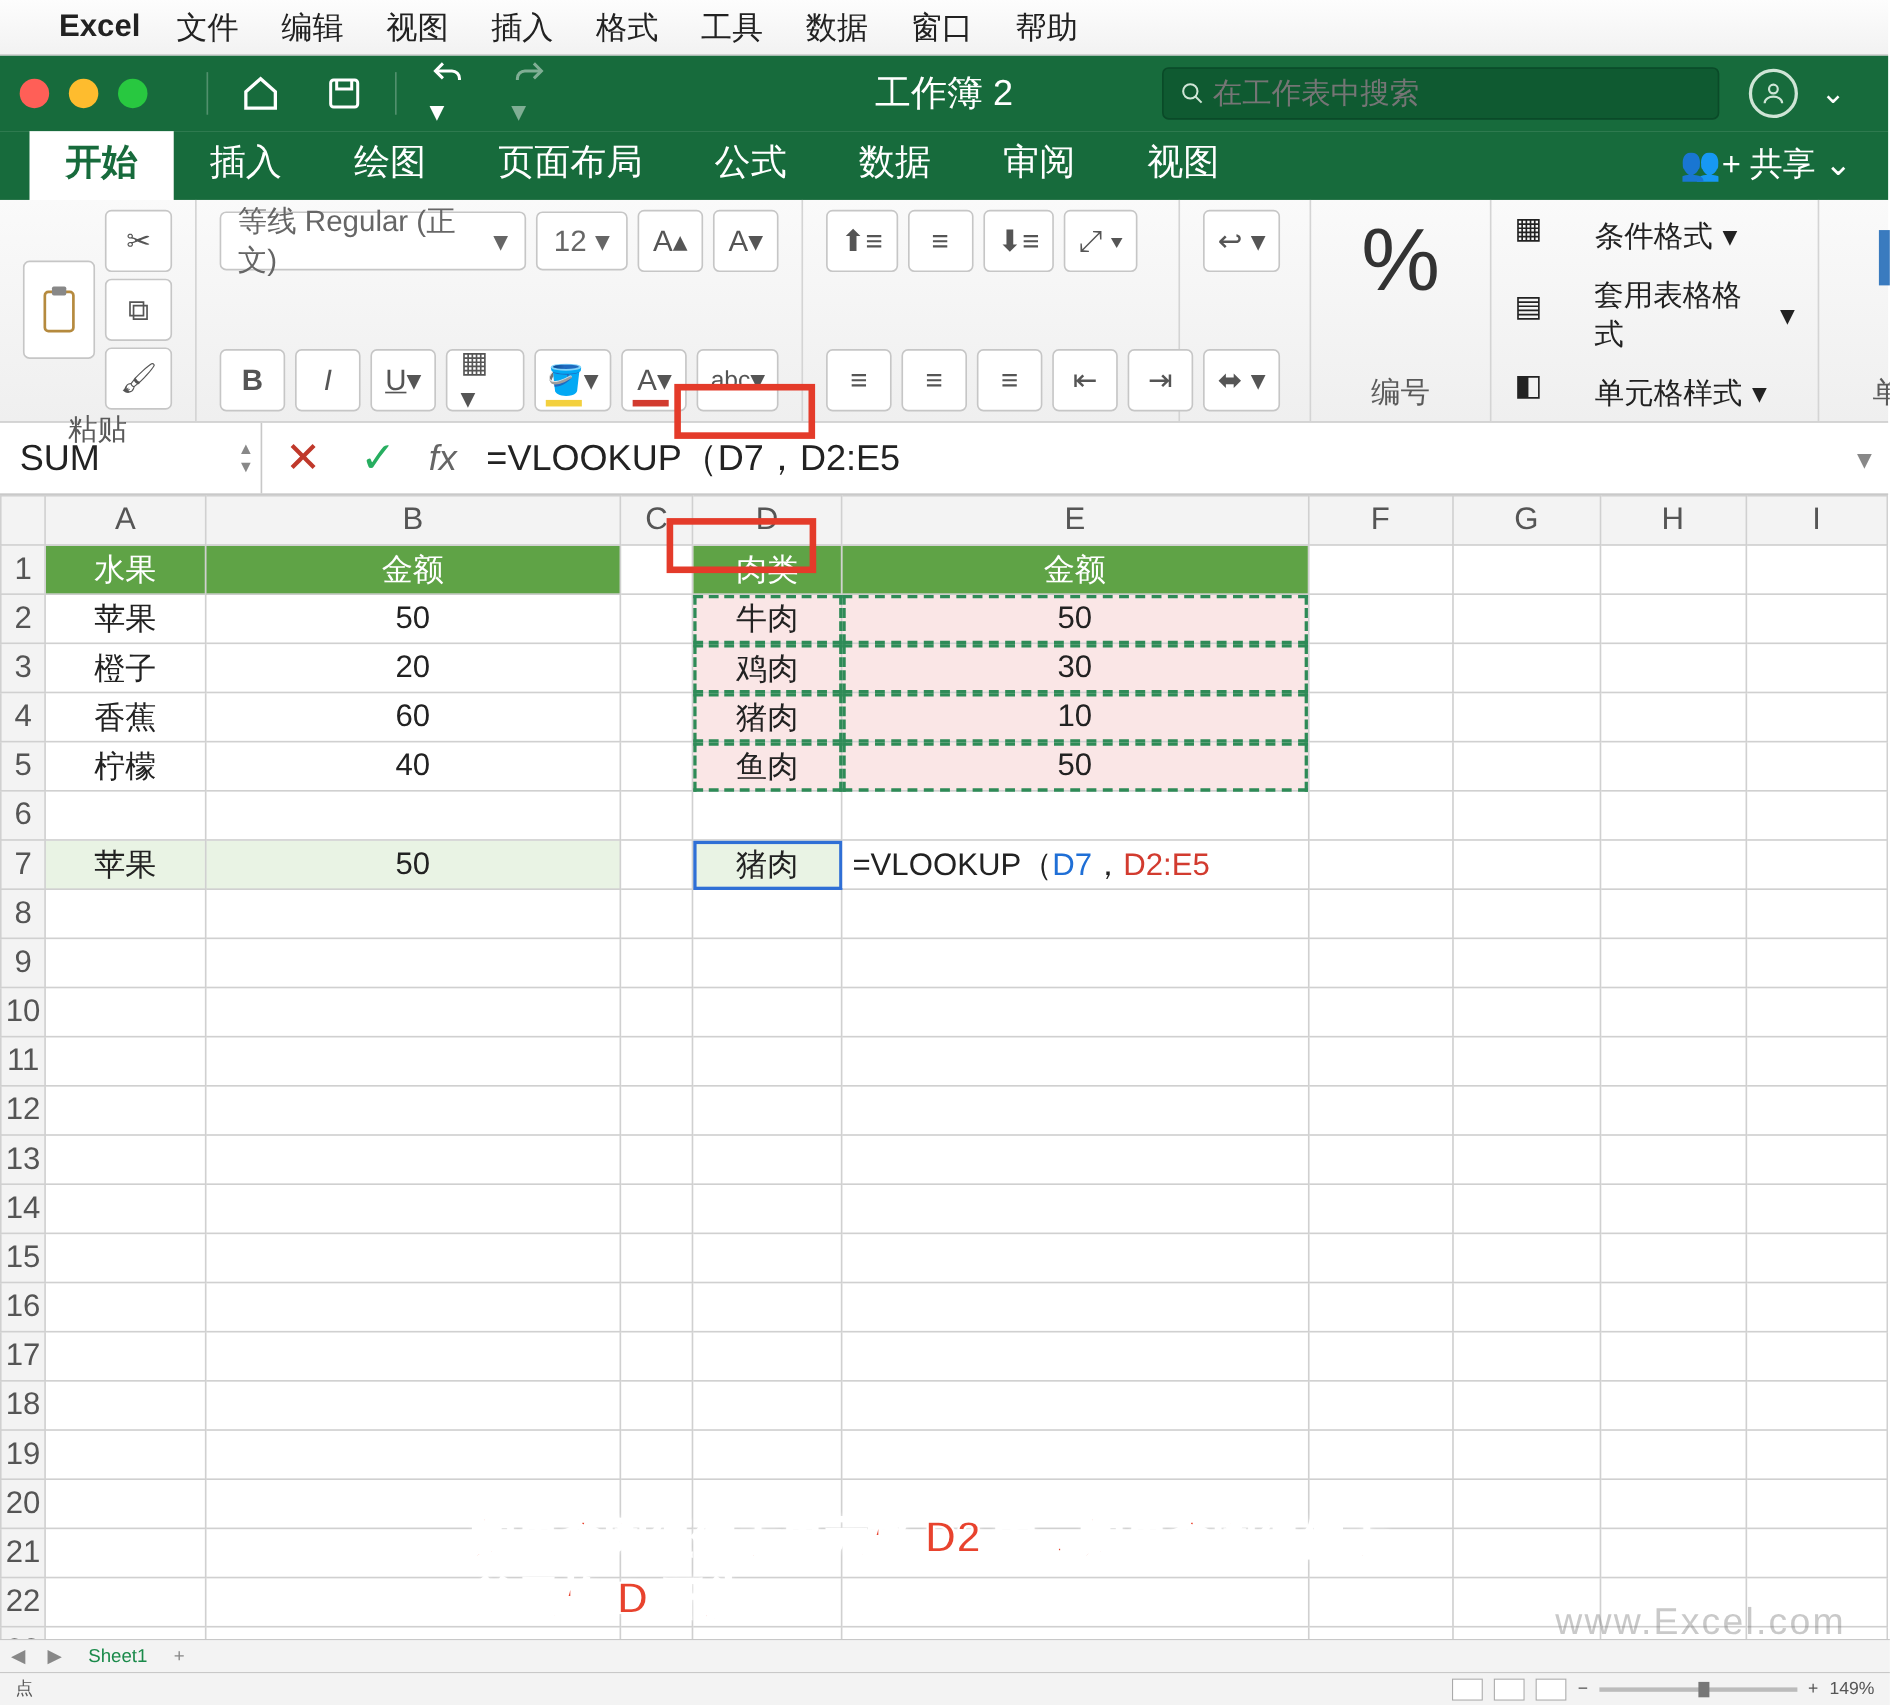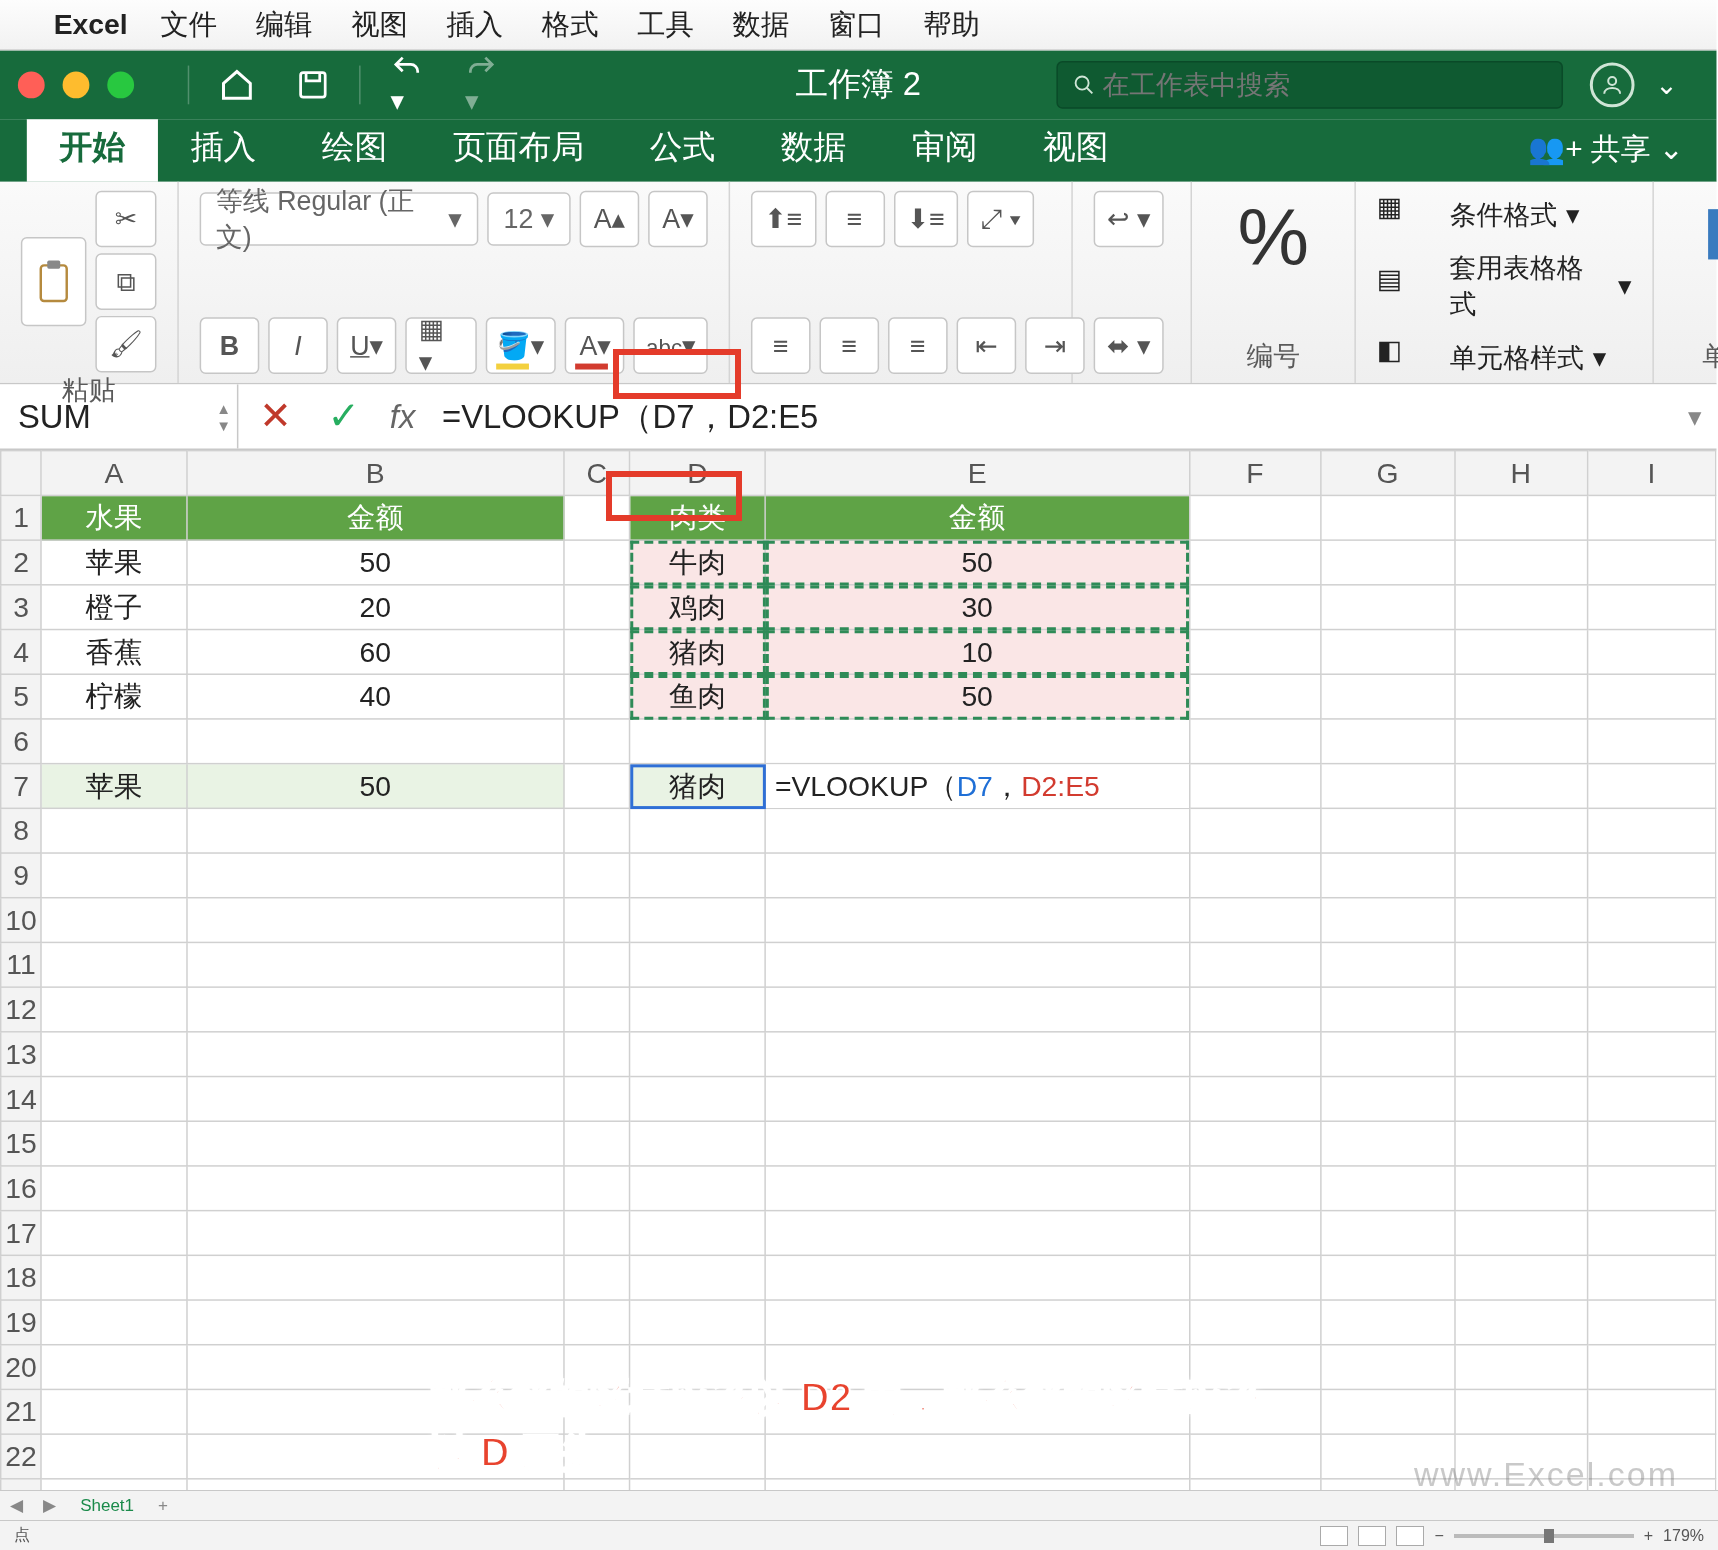--- a/index.html
+++ b/index.html
@@ -564,21 +564,21 @@
 
 </tbody>
       </table>
 </div>
 
 </div>
 
 <div class="redbox" style="left:613px;top:349px;width:128px;height:50px"></div>
 <div class="redbox" style="left:606px;top:471px;width:136px;height:50px"></div>
 
-<div class="hint">那么您的区域应该以 D2 内，那么您的区域应该以 D 开头</div>
+<div class="hint">如果查阅值位于单元格 D2 内，如果查阅值位于单元格 D 开头</div>
 
 <div class="watermark">www.Excel.com</div>
 
 <div class="sheet-tabs">
   <span class="nav">◀</span>
   <span class="nav">▶</span>
   <span class="tabname">Sheet1</span>
   <span class="nav">+</span>
 </div>
 
@@ -586,15 +586,15 @@
   <span>点</span>
   <div class="right">
     <div class="viewbtn"></div>
     <div class="viewbtn"></div>
     <div class="viewbtn"></div>
     <span>−</span>
     <div class="slider">
         <div class="thumb"></div>
       </div>
     <span>+</span>
-    <span>179%</span>
+    <span>149%</span>
   </div>
 </div>
 
 </body></html>

